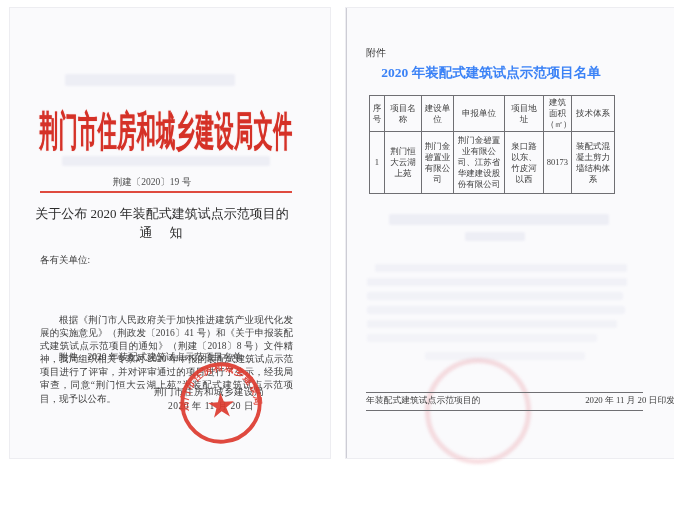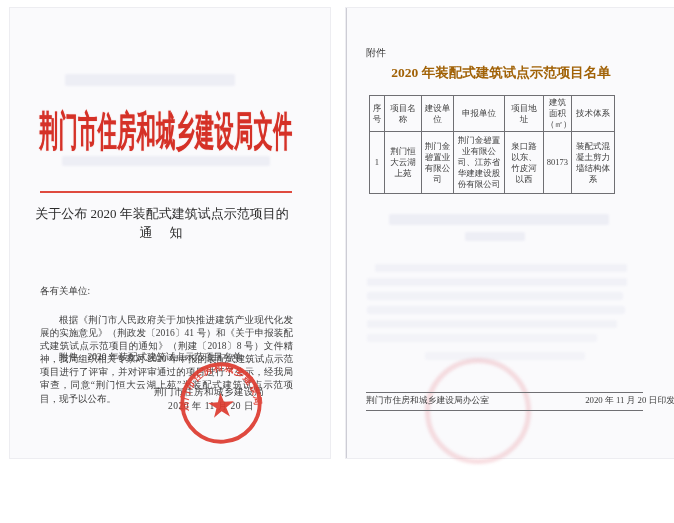--- a/index.html
+++ b/index.html
@@ -23,32 +23,32 @@
   .red-head span{
     display:inline-block;font-size:19px;letter-spacing:0.5px;
     transform:scaleY(2.15);transform-origin:center top;
     text-shadow:0 0 .6px rgba(213,49,39,.7);
   }
   .doc-number{left:0;right:36px;top:168px;text-align:center;font-size:9.5px;color:#4c4c4c;}
   .red-rule{left:30px;width:252px;top:183px;height:2px;background:#df4a3f;}
   .subject{left:14px;right:30px;text-align:center;font-weight:normal;color:#2c2c2c;font-size:13px;}
   .subject.l1{top:197px;}
   .subject.l2{top:216px;letter-spacing:2px;}
-  .salutation{left:30px;top:246px;font-size:9.5px;color:#3d3d3d;margin-top:31px;}
+  .salutation{left:30px;top:246px;font-size:9.5px;color:#3d3d3d;}
   .body-para{
     left:30px;width:253px;top:258px;font-size:9.5px;line-height:13.1px;
     color:#3d3d3d;text-align:justify;text-indent:2em;margin-top:48px;
   }
   .attachment{left:30px;top:343px;font-size:9.5px;color:#3d3d3d;text-indent:2em;width:253px;}
   .signer{right:66px;top:378px;font-size:9.5px;color:#3d3d3d;letter-spacing:.5px;}
   .sign-date{right:76px;top:392px;font-size:9.5px;color:#3d3d3d;letter-spacing:.5px;}
   .seal{left:168px;top:352px;width:86px;height:86px;opacity:.92;transform:rotate(-4deg);}
   
   .attach-label{left:19px;top:38px;font-size:10px;color:#3c3c3c;}
-  .table-title{left:12px;width:284px;top:56px;text-align:center;font-weight:bold;font-size:13.5px;color:#a16207;}
+  .table-title{left:2px;width:284px;top:56px;text-align:center;font-weight:bold;font-size:13.5px;color:#3b82f6;}
   table.list{
     left:22px;top:87px;position:absolute;width:246px;border-collapse:collapse;
     font-size:8.5px;color:#3d3d3d;table-layout:fixed;
   }
   table.list th,table.list td{
     border:1px solid #6f6f73;text-align:center;vertical-align:middle;
     padding:1px 2px;font-weight:normal;line-height:11px;word-break:break-all;
   }
   table.list tr.hdr{height:34px;margin-top:8px;}
   table.list tr.row{height:62px;}
@@ -72,20 +72,21 @@
   <div class="page left">
 
     <div class="abs ghost" style="left:55px;top:66px;width:170px;height:12px;"></div>
 
     <div class="abs red-head">
       <span>荆门市住房和城乡建设局文件</span>
     </div>
 
     <div class="abs ghost" style="left:52px;top:148px;width:208px;height:10px;"></div>
 
+    <div class="abs doc-number">荆建〔2020〕19 号</div>
 
     <div class="abs red-rule"></div>
 
     <div class="abs subject l1">关于公布 2020 年装配式建筑试点示范项目的</div>
     <div class="abs subject l2">通　知</div>
 
     <div class="abs salutation">各有关单位:</div>
 
     <div class="abs body-para">根据《荆门市人民政府关于加快推进建筑产业现代化发展的实施意见》（荆政发〔2016〕41 号）和《关于申报装配式建筑试点示范项目的通知》（荆建〔2018〕8 号）文件精神，我局组织相关专家对 2020 年申报的装配式建筑试点示范项目进行了评审，并对评审通过的项目进行了公示，经我局审查，同意“荆门恒大云湖上苑”为装配式建筑试点示范项目，现予以公布。</div>
 
@@ -149,17 +150,17 @@
     <div class="abs ghost" style="left:28px;top:256px;width:252px;height:8px;opacity:.75;"></div>
     <div class="abs ghost" style="left:20px;top:270px;width:260px;height:8px;opacity:.75;"></div>
     <div class="abs ghost" style="left:20px;top:284px;width:256px;height:8px;opacity:.7;"></div>
     <div class="abs ghost" style="left:20px;top:298px;width:258px;height:8px;opacity:.7;"></div>
     <div class="abs ghost" style="left:20px;top:312px;width:250px;height:8px;opacity:.65;"></div>
     <div class="abs ghost" style="left:20px;top:326px;width:230px;height:8px;opacity:.6;"></div>
     <div class="abs ghost" style="left:78px;top:344px;width:160px;height:8px;opacity:.6;"></div>
     <div class="abs ghost-seal"></div>
 
     <div class="abs footer-rule fr-top"></div>
-    <div class="abs footer-left">荆门市住房和城乡建设局办公室</div>
+    <div class="abs footer-left">年装配式建筑试点示范项目的</div>
     <div class="abs footer-right">2020 年 11 月 20 日印发</div>
     <div class="abs footer-rule fr-bottom"></div>
   </div>
 </div>
 
 </body></html>

